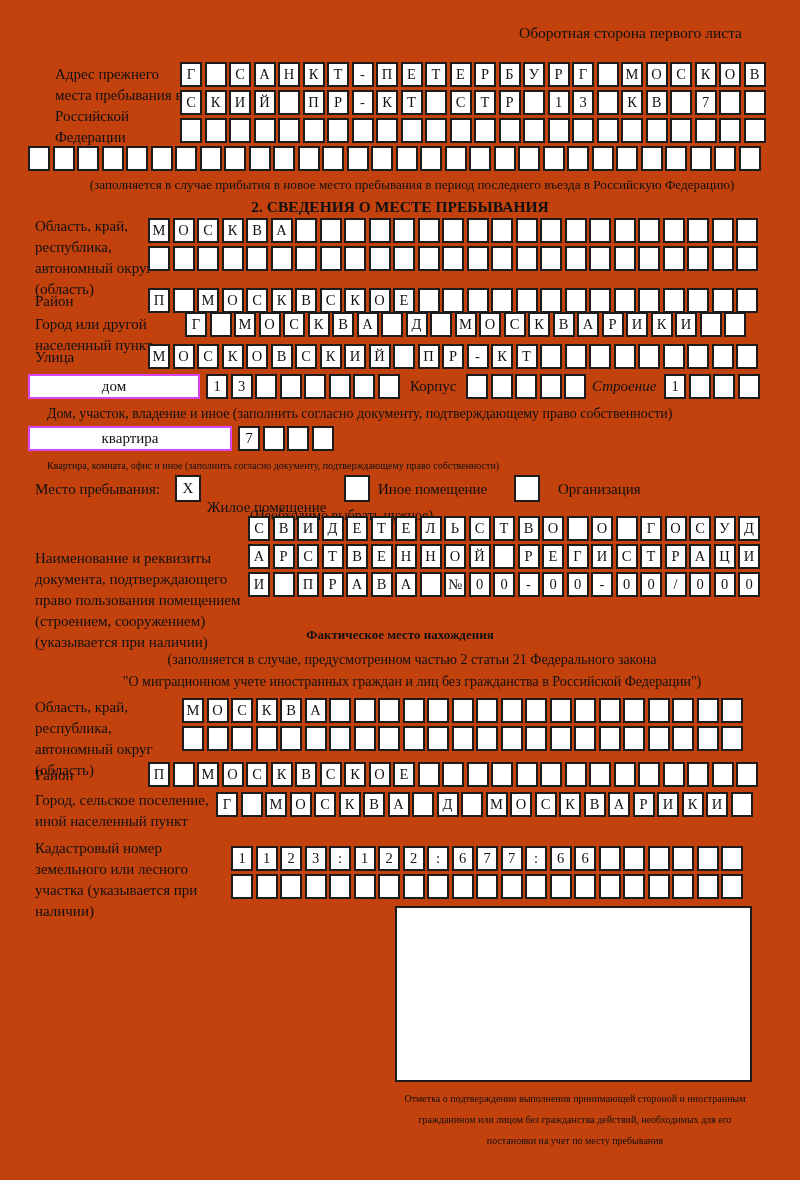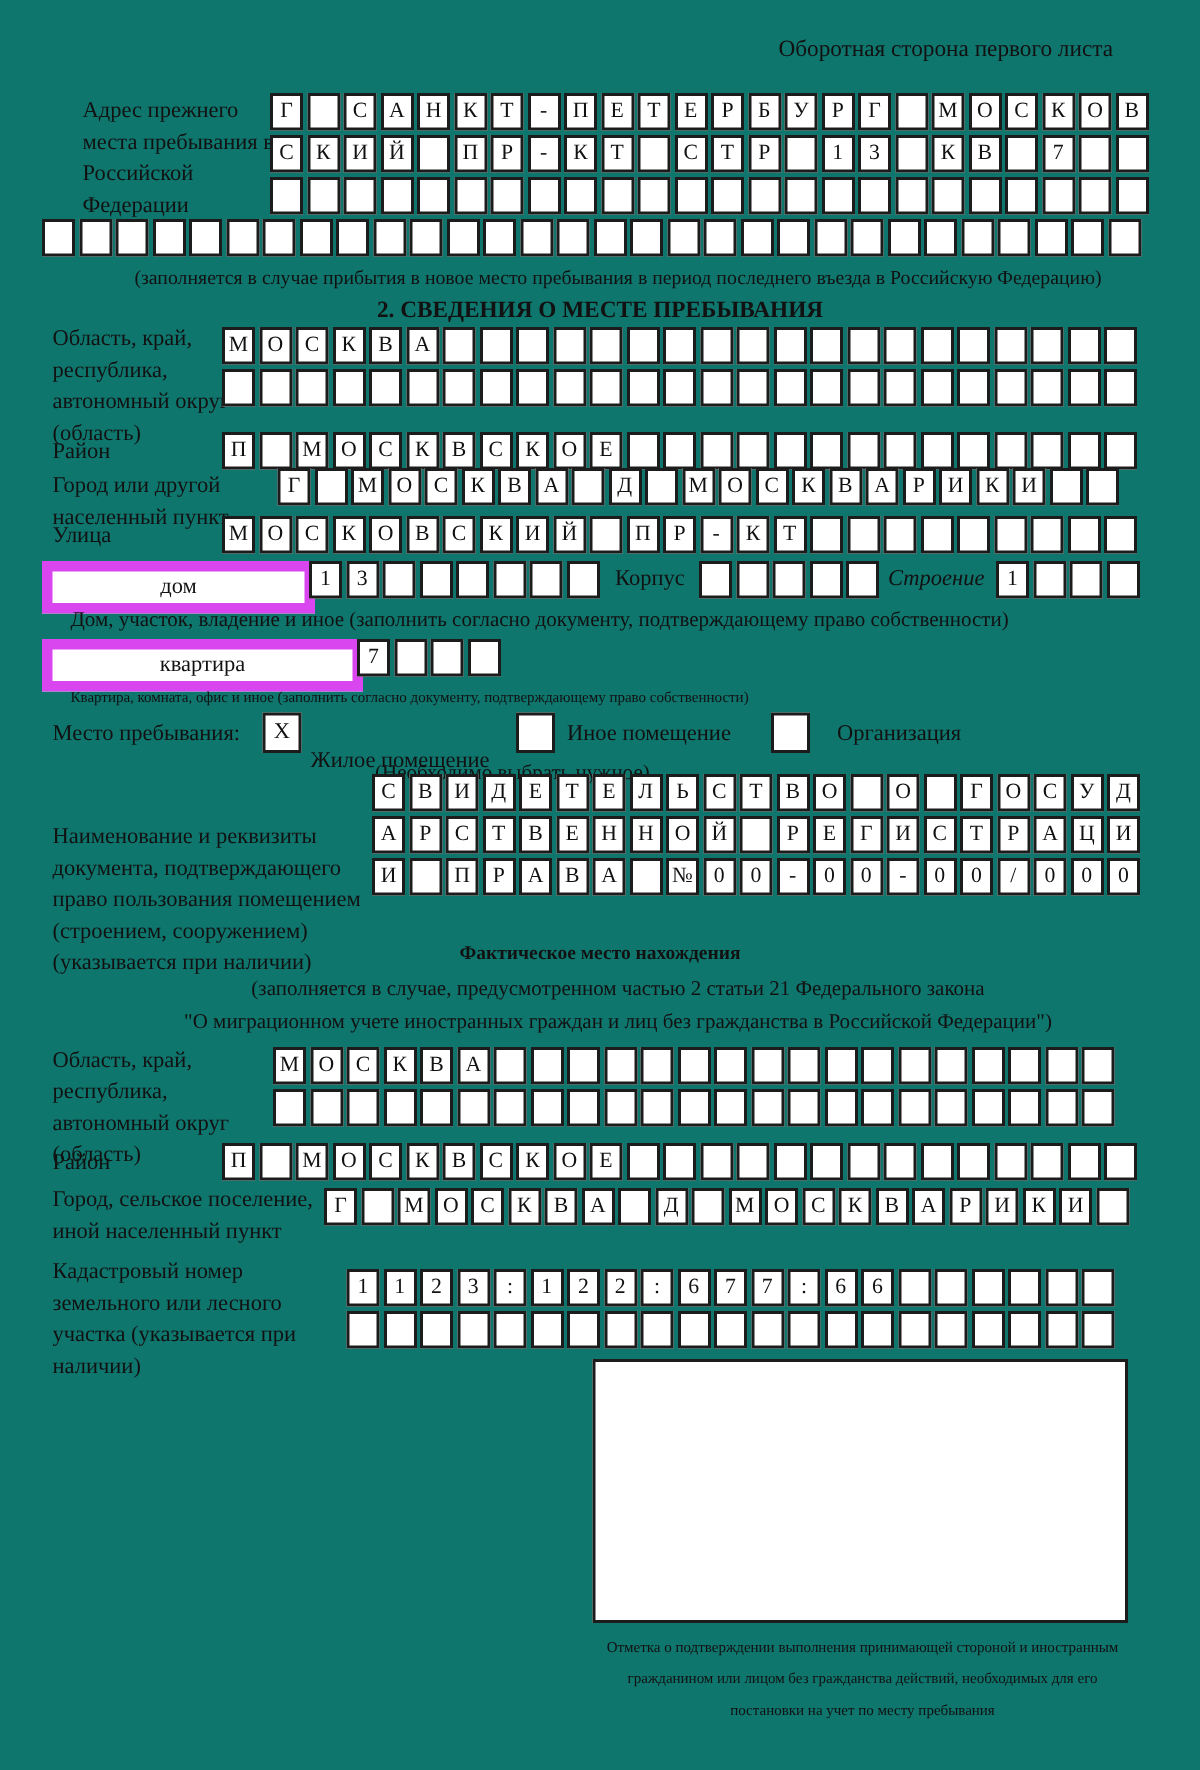--- a/index.html
+++ b/index.html
@@ -1,32 +1,32 @@
 <!DOCTYPE html>
 <html><head>
 <meta charset="utf-8">
 <style>
   html,body{margin:0;padding:0;background:#fff;}
   .page{
-    position:relative;width:800px;height:1180px;background:#0f766e;
+    position:relative;width:800px;height:1180px;background:#c2410c;
     font-family:"Liberation Serif",serif;color:#111;overflow:hidden;
   }
   .abs{position:absolute;}
   .label{font-size:15px;line-height:21px;}
   .caption{font-size:13.2px;line-height:17px;padding-left:12px;}
   .center{left:0;width:800px;text-align:center;}
   .bold{font-weight:bold;}
   .boxrow{white-space:nowrap;}
   .cbox{
     display:inline-block;width:18px;height:21px;border:2px solid #1c1c1c;
     margin-right:2.5px;text-align:center;font-size:14.5px;line-height:21px;
     vertical-align:top;background:#fff;
   }
   .widebox{
-    border:7px solid #d946ef;height:21px;line-height:21px;text-align:center;
+    border:2px solid #d946ef;height:21px;line-height:21px;text-align:center;
     font-size:15px;background:#fff;font-family:Liberation Serif, serif;
   }
   .checkbox{
     display:inline-block;width:22px;height:23px;border:2px solid #1c1c1c;
     text-align:center;font-size:15px;line-height:23px;background:#fff;
   }
   .stamp{
     border:2px solid #1c1c1c;background:#fff;
   }
   .stampnote{font-size:10px;line-height:21px;text-align:center;}

